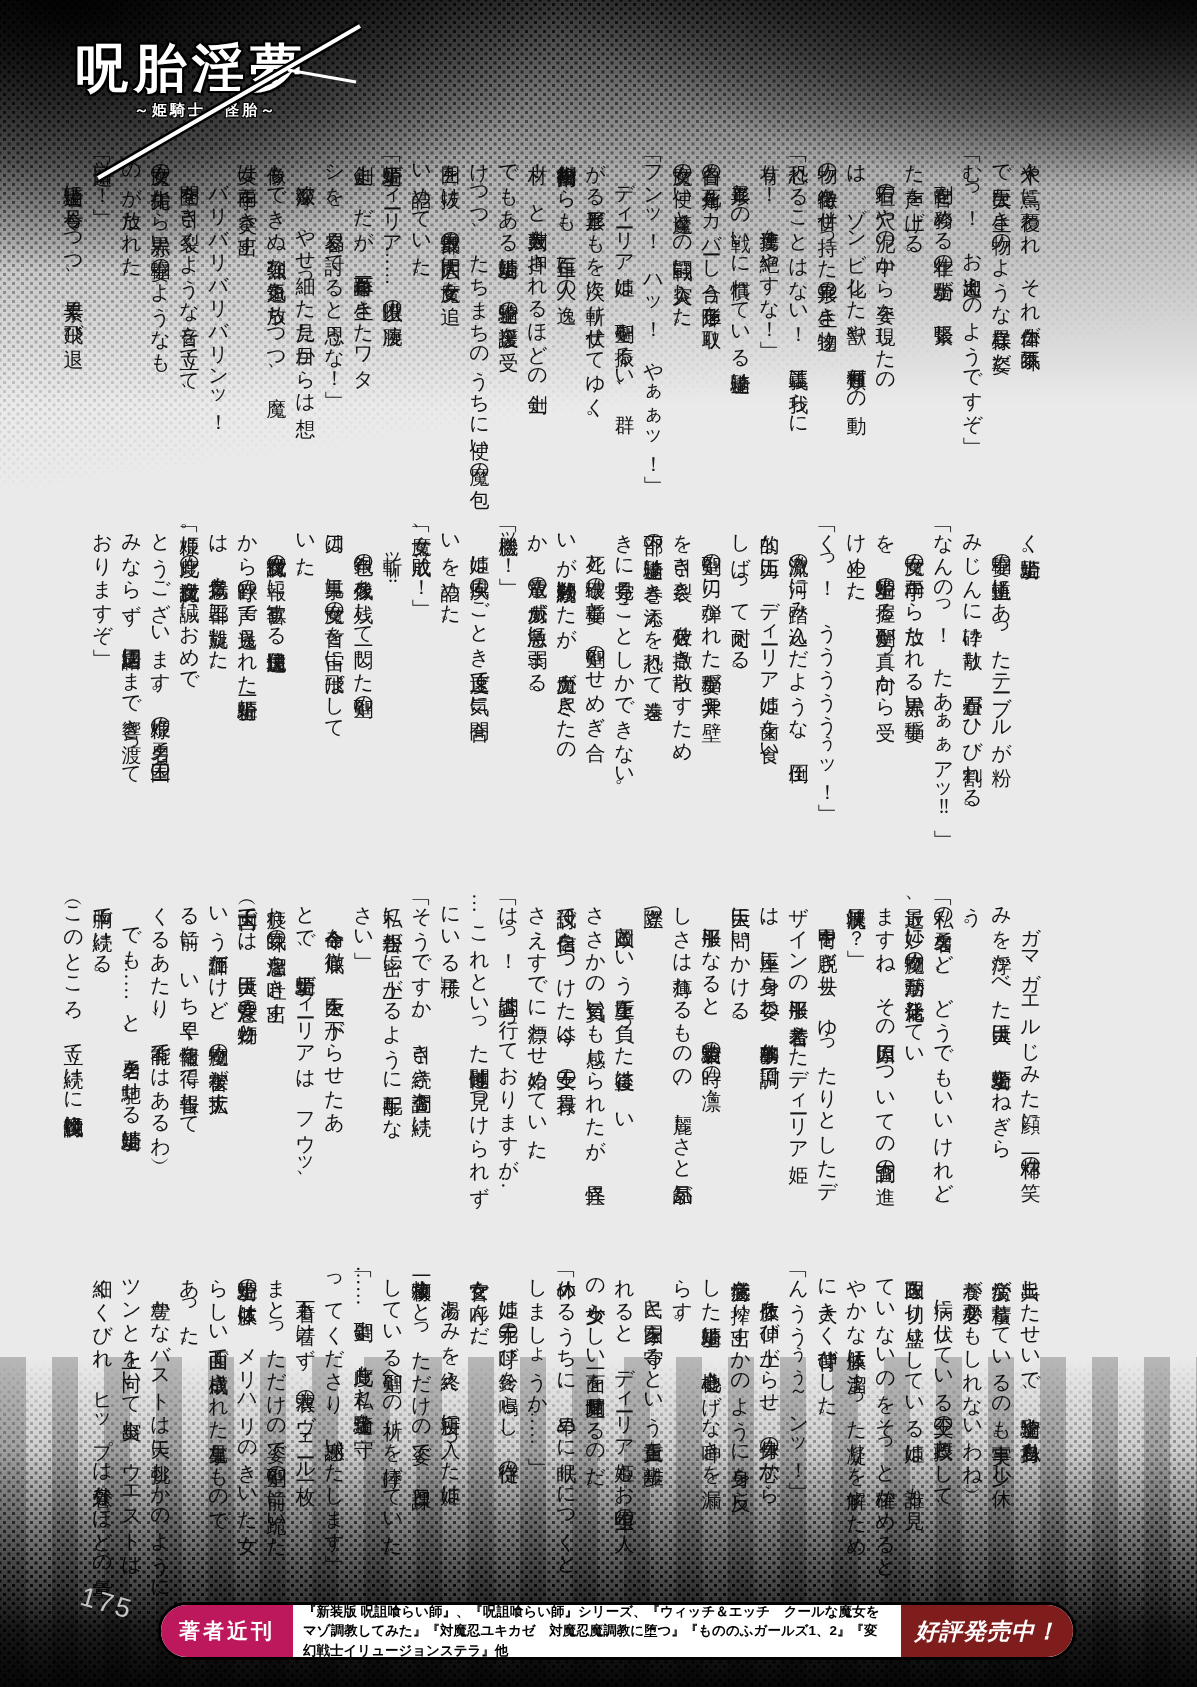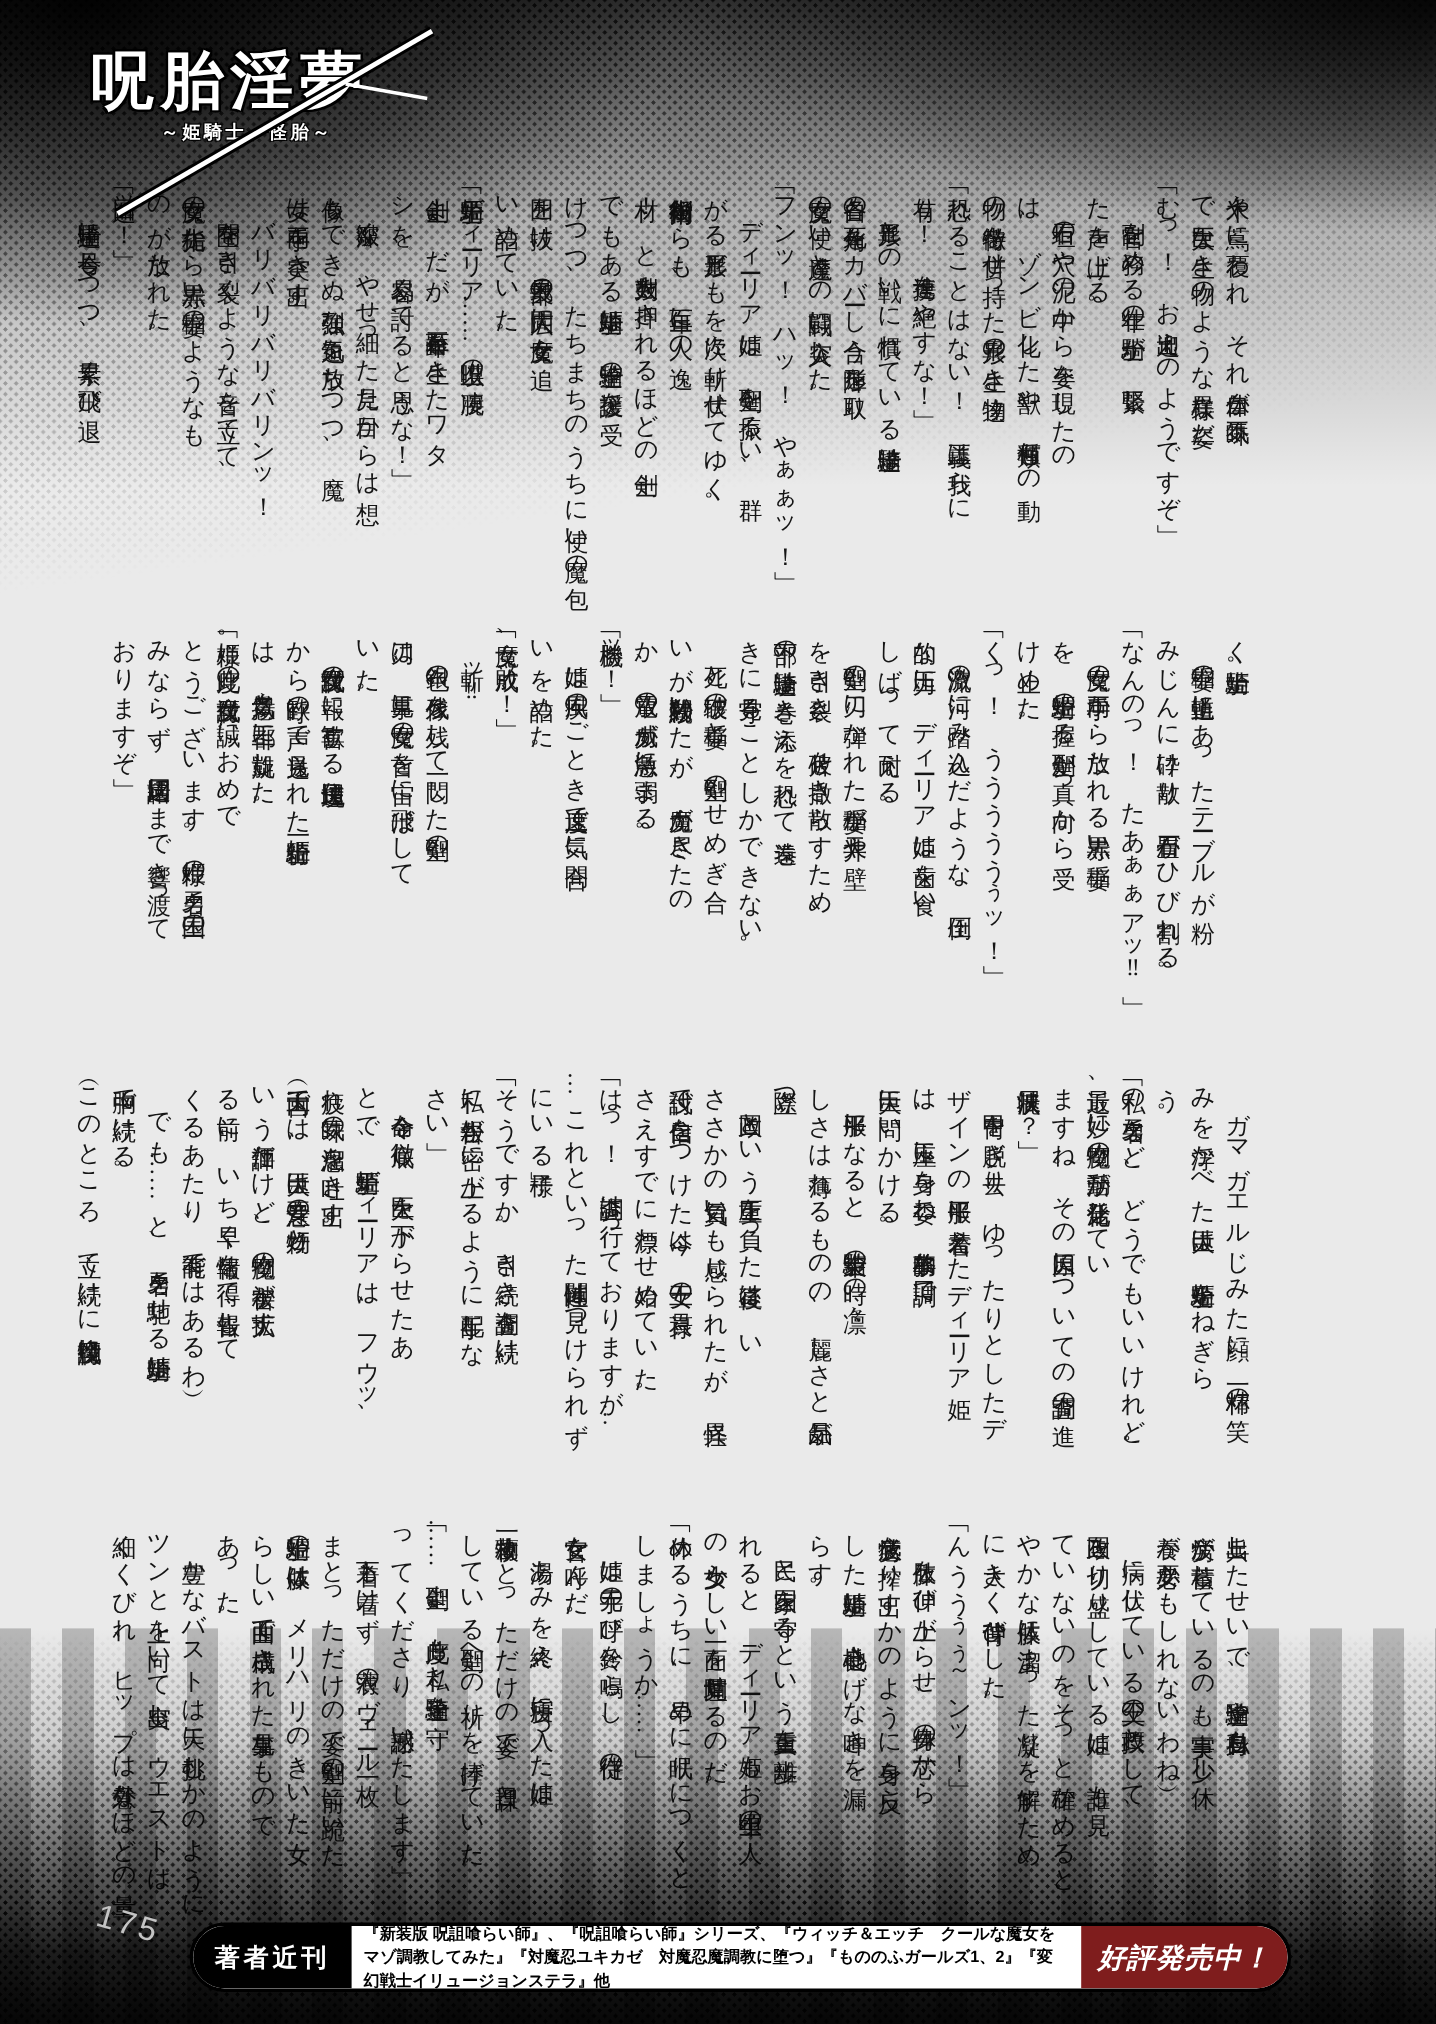--- a/index.html
+++ b/index.html
@@ -79,21 +79,21 @@
   }
 
   
   .footer-bar{
     position:absolute;left:158px;top:1602px;width:918px;height:58px;z-index:4;
     display:flex;align-items:stretch;box-sizing:border-box;
     background:#fff;border:3px solid #000;border-radius:30px;overflow:hidden;
     font-family:"Liberation Sans",sans-serif;
   }
   .footer-label{
-    flex:none;width:132px;background:#000000;color:#fff;
+    flex:none;width:132px;background:#be185d;color:#fff;
     display:flex;align-items:center;justify-content:center;
     font-size:21px;font-weight:bold;letter-spacing:3px;
   }
   .footer-books{
     flex:1;display:flex;align-items:center;
     padding:3px 10px;color:#000;
     font-size:13.5px;line-height:1.45;font-weight:bold;
   }
   .footer-promo{
     flex:none;width:172px;background:#7f1d1d;color:#fff;

